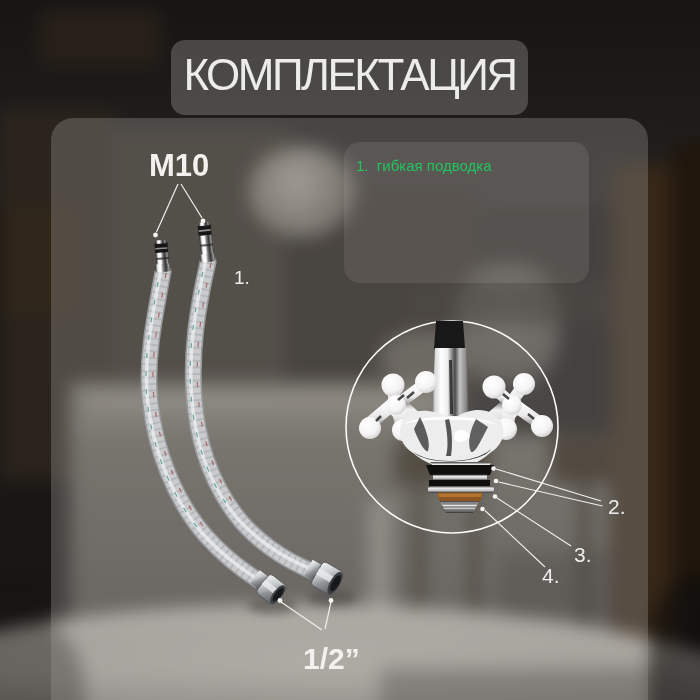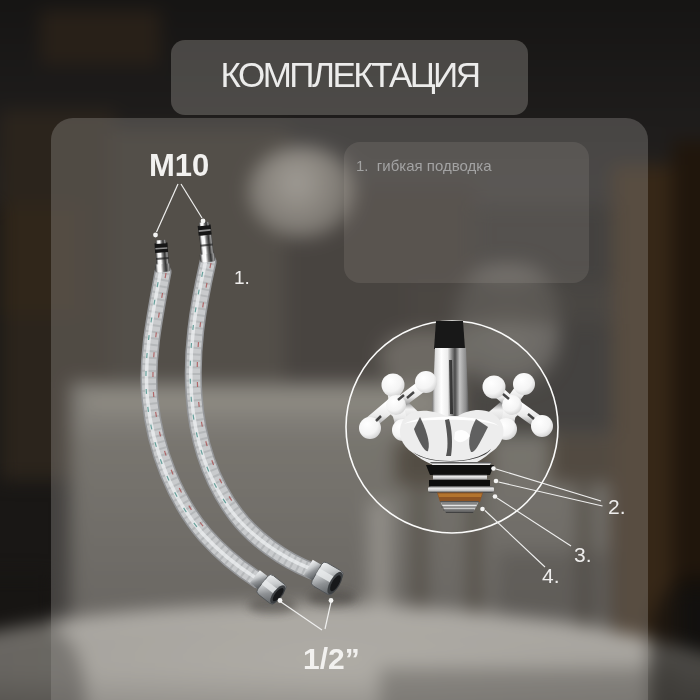--- a/index.html
+++ b/index.html
@@ -75,25 +75,25 @@
 
     <div class="b" style="left:673px;top:600px;width:140px;height:215px;border-radius:35%;background:rgba(14,13,12,0.62);"></div>
 
     <div class="b" style="left:405px;top:693px;width:300px;height:60px;background:rgba(60,58,54,0.45);"></div>
   </div>
 
   <div class="panel" style="left:51px;top:118px;width:597px;height:620px;background:rgba(158,156,152,0.33);"></div>
 
   <div class="panel" style="left:171px;top:40px;width:357px;height:75px;border-radius:14px;background:rgba(168,163,157,0.34);"></div>
 
-  <div class="lbl" style="left:171px;top:40px;width:357px;height:75px;display:flex;align-items:center;justify-content:center;padding-bottom:6px;box-sizing:border-box;font-size:35px;font-weight:normal;letter-spacing:-2.5px;color:#ececeb;">КОМПЛЕКТАЦИЯ</div>
+  <div class="lbl" style="left:171px;top:40px;width:357px;height:75px;display:flex;align-items:center;justify-content:center;padding-bottom:6px;box-sizing:border-box;font-size:44px;font-weight:normal;letter-spacing:-2.5px;color:#ececeb;">КОМПЛЕКТАЦИЯ</div>
 
   <div class="panel" style="left:344px;top:142px;width:245px;height:141px;border-radius:16px;background:rgba(200,194,186,0.13);"></div>
 
-  <div class="lbl" style="left:356px;top:150px;font-size:15px;line-height:32px;color:#a3a3a3;">
+  <div class="lbl" style="left:356px;top:150px;font-size:15px;line-height:32px;color:#22c55e;">
     <div>1.&nbsp;&nbsp;гибкая подводка</div>
   </div>
 
   <svg width="700" height="700" viewBox="0 0 700 700" style="position:absolute;left:0;top:0;">
     <defs>
       <filter id="soft" x="-60%" y="-60%" width="220%" height="220%">
           <feGaussianBlur stdDeviation="4"></feGaussianBlur>
         </filter>
       <linearGradient id="riserG" x1="0" y1="0" x2="1" y2="0">
         <stop offset="0" stop-color="#6f6f6f"></stop>

